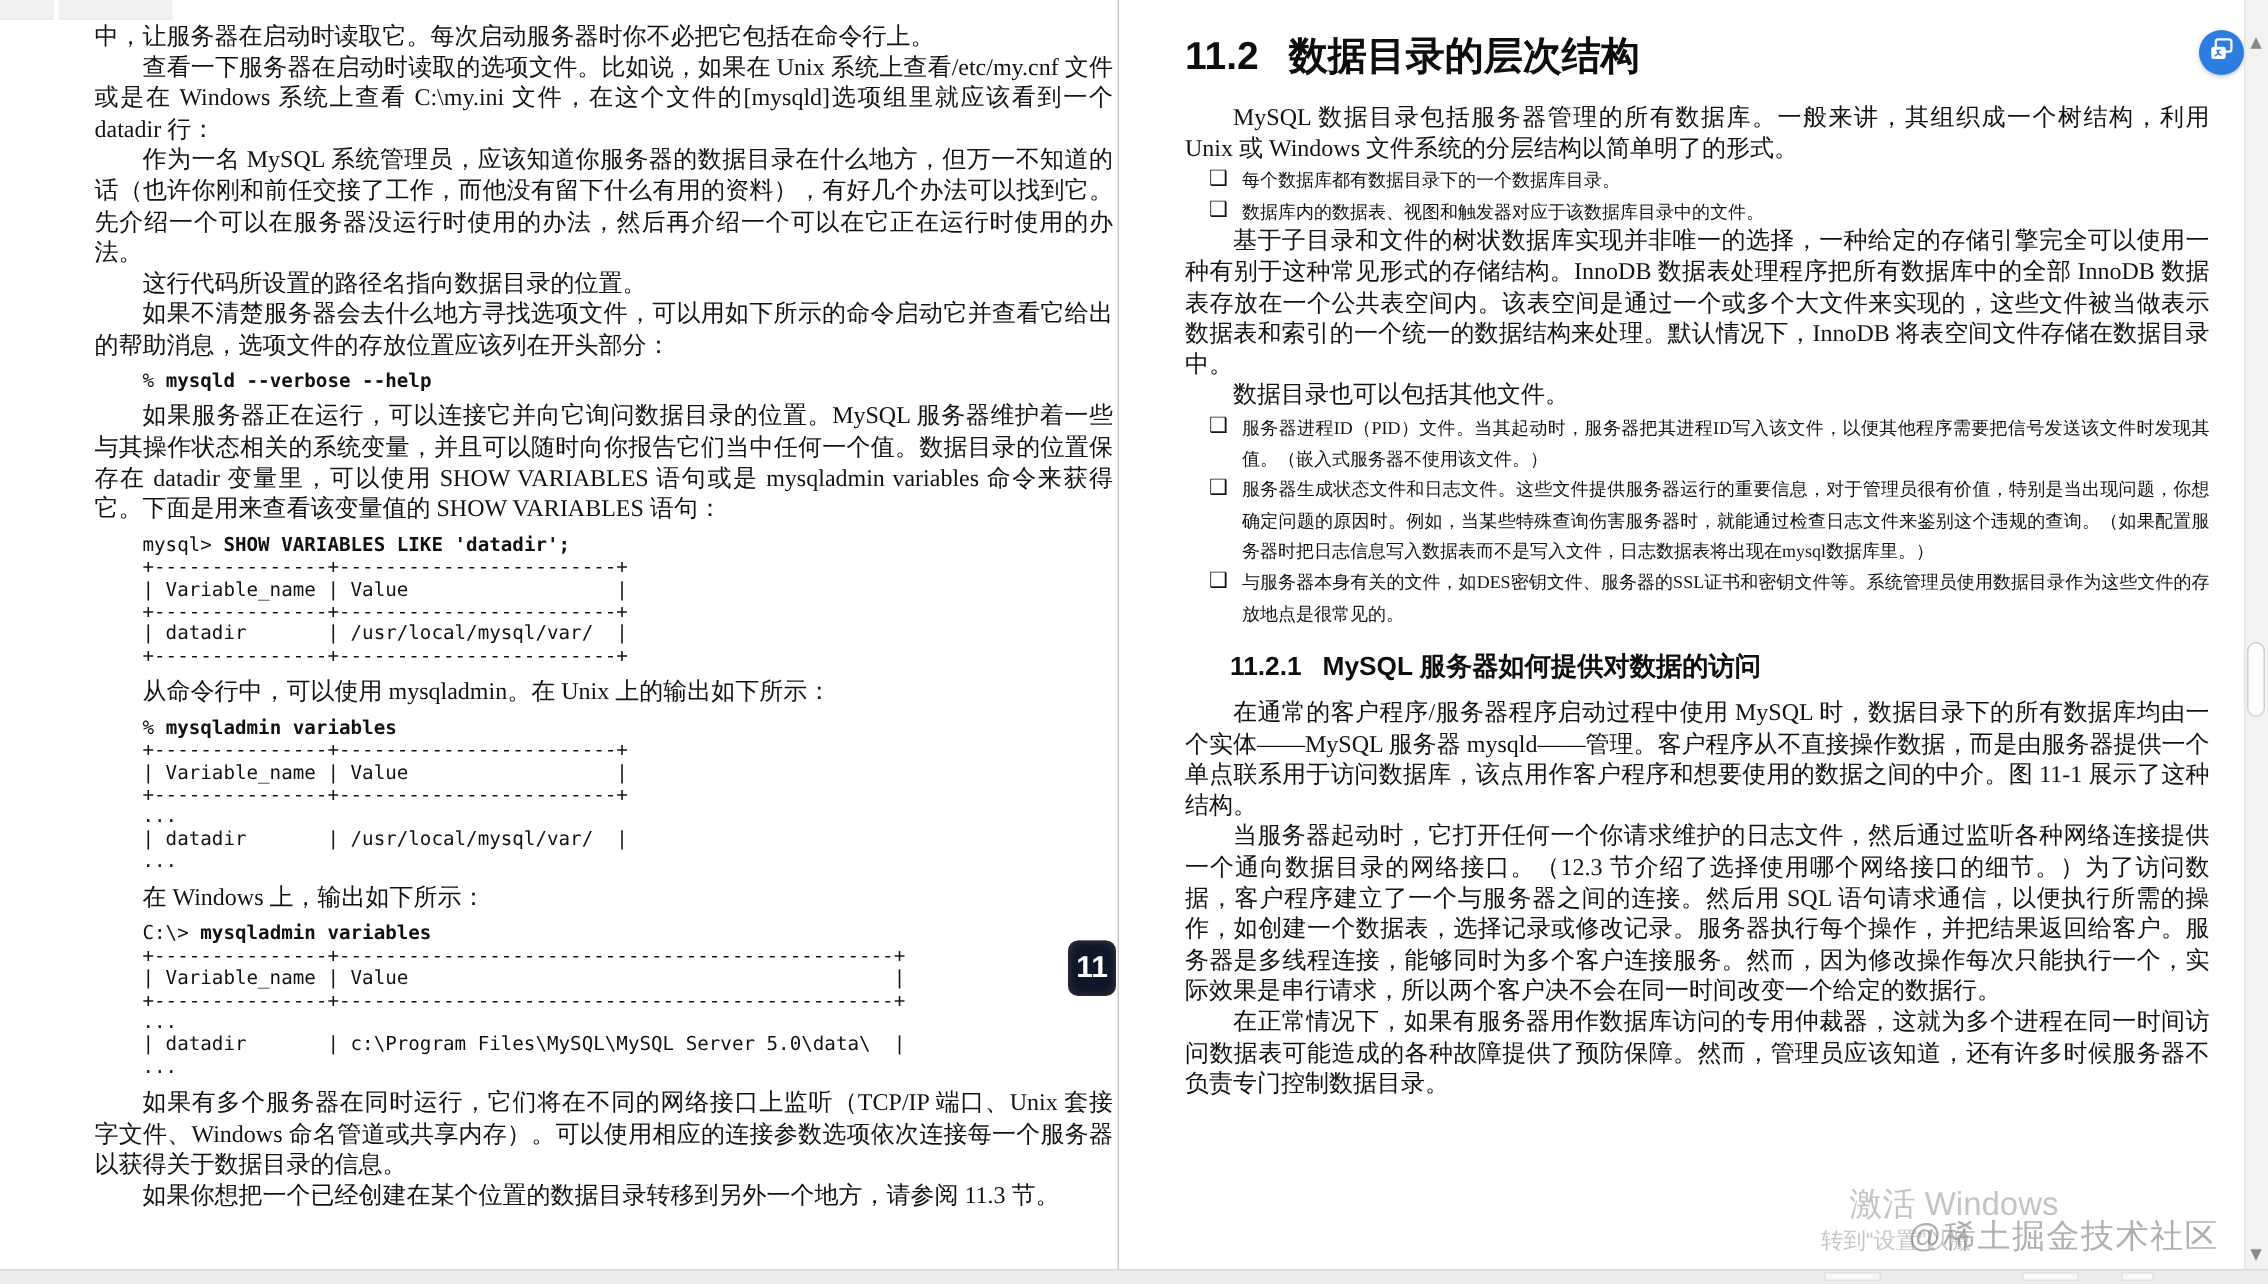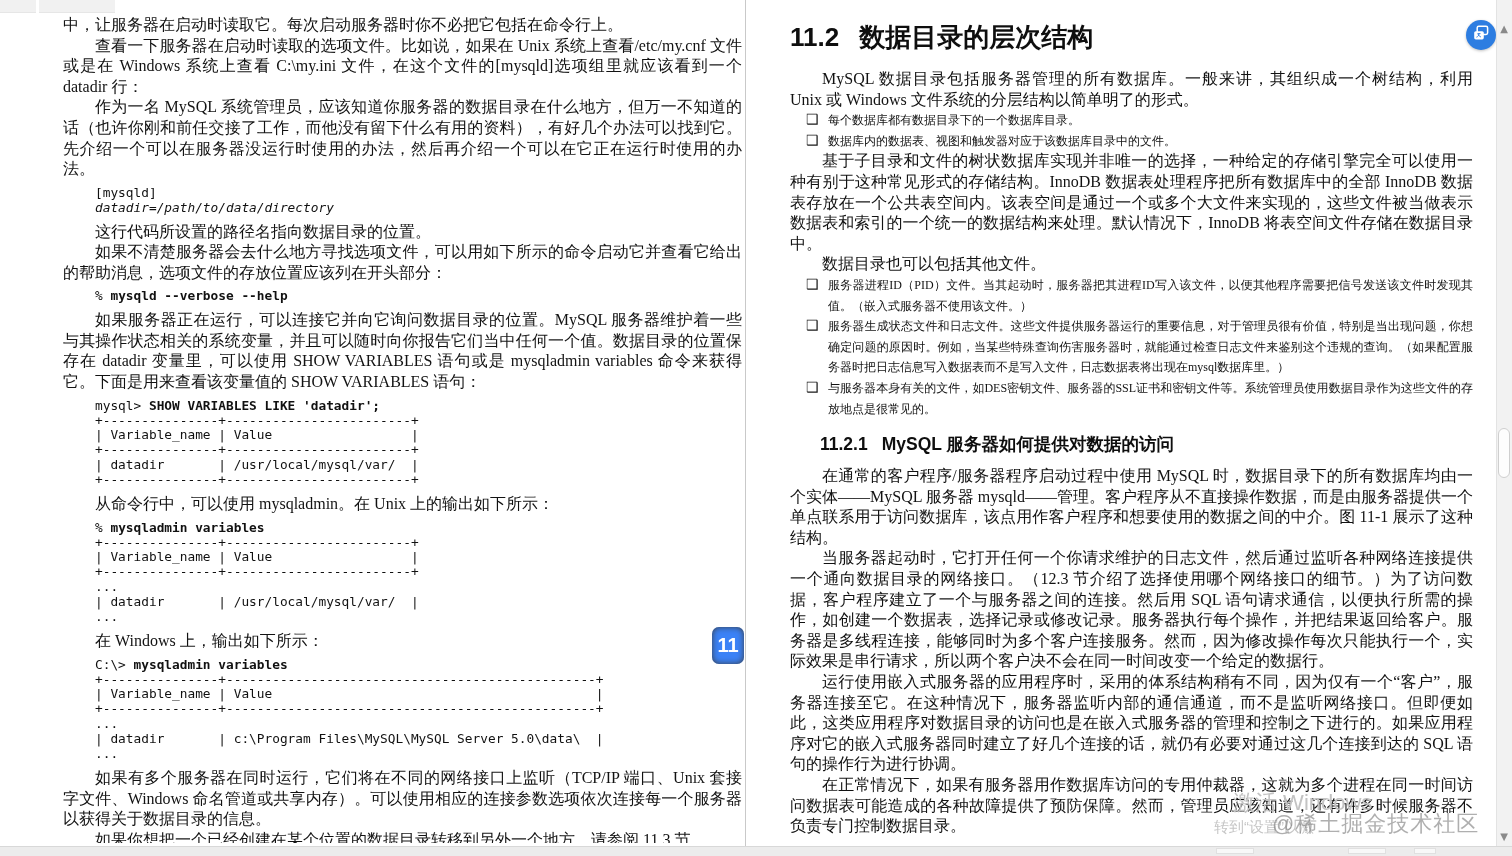--- a/index.html
+++ b/index.html
@@ -45,21 +45,21 @@
   }
   .h2 .h-num { margin-right:14px;margin-left:30px; }
 
   .bullet { display:flex; padding-left:16px; }
   .bullet .marker { flex:0 0 22px; font-size:14px; line-height:20.6px; }
   .bullet .btxt { flex:1; font-size:12px; line-height:20.6px; text-align:justify; color:#121212; }
 
   
   #page-badge {
     position:absolute; left:712px; top:627px; width:32px; height:37px;
-    background:#3b82f6; border-radius:7px; display:flex; align-items:center; justify-content:center;
+    background:#0f172a; border-radius:7px; display:flex; align-items:center; justify-content:center;
     color:#fff; font-family:"Liberation Sans","DejaVu Sans",sans-serif; font-weight:bold; font-size:20px;
     box-shadow:inset 0 0 6px #3a3a3a;
   }
 
   
   #translate-btn {
     position:absolute; left:1466px; top:20px; width:30px; height:30px; border-radius:50%;
     background:#2d7de1; display:flex; align-items:center; justify-content:center; cursor:pointer;
     box-shadow:0 1px 3px rgba(0,0,0,.25);
   }
@@ -92,24 +92,20 @@
   <div class="corner-tab" id="corner-tab-a"></div>
   <div class="corner-tab" id="corner-tab-b"></div>
 
   <div id="page-divider"></div>
 
   <div id="left-page">
     <p class="para noindent">中，让服务器在启动时读取它。每次启动服务器时你不必把它包括在命令行上。</p>
     <p class="para">查看一下服务器在启动时读取的选项文件。比如说，如果在 Unix 系统上查看/etc/my.cnf 文件或是在 Windows 系统上查看 C:\my.ini 文件，在这个文件的[mysqld]选项组里就应该看到一个 datadir 行：</p>
     <p class="para">作为一名 MySQL 系统管理员，应该知道你服务器的数据目录在什么地方，但万一不知道的话（也许你刚和前任交接了工作，而他没有留下什么有用的资料），有好几个办法可以找到它。先介绍一个可以在服务器没运行时使用的办法，然后再介绍一个可以在它正在运行时使用的办法。</p>
 
-    <div class="code">
-      <span class="line">[mysqld]</span>
-      <span class="line italic">datadir=/path/to/data/directory</span>
-    </div>
 
     <p class="para">这行代码所设置的路径名指向数据目录的位置。</p>
     <p class="para">如果不清楚服务器会去什么地方寻找选项文件，可以用如下所示的命令启动它并查看它给出的帮助消息，选项文件的存放位置应该列在开头部分：</p>
 
     <div class="code">
       <span>% </span><span class="cmd">mysqld --verbose --help</span>
     </div>
 
     <p class="para">如果服务器正在运行，可以连接它并向它询问数据目录的位置。MySQL 服务器维护着一些与其操作状态相关的系统变量，并且可以随时向你报告它们当中任何一个值。数据目录的位置保存在 datadir 变量里，可以使用 SHOW VARIABLES 语句或是 mysqladmin variables 命令来获得它。下面是用来查看该变量值的 SHOW VARIABLES 语句：</p>
 
@@ -181,21 +177,20 @@
       <span class="marker">❑</span>
       <span class="btxt">与服务器本身有关的文件，如DES密钥文件、服务器的SSL证书和密钥文件等。系统管理员使用数据目录作为这些文件的存放地点是很常见的。</span>
     </div>
 
     <h3 class="h2">
       <span class="h-num">11.2.1</span><span>MySQL 服务器如何提供对数据的访问</span>
     </h3>
 
     <p class="para">在通常的客户程序/服务器程序启动过程中使用 MySQL 时，数据目录下的所有数据库均由一个实体——MySQL 服务器 mysqld——管理。客户程序从不直接操作数据，而是由服务器提供一个单点联系用于访问数据库，该点用作客户程序和想要使用的数据之间的中介。图 11-1 展示了这种结构。</p>
     <p class="para">当服务器起动时，它打开任何一个你请求维护的日志文件，然后通过监听各种网络连接提供一个通向数据目录的网络接口。（12.3 节介绍了选择使用哪个网络接口的细节。）为了访问数据，客户程序建立了一个与服务器之间的连接。然后用 SQL 语句请求通信，以便执行所需的操作，如创建一个数据表，选择记录或修改记录。服务器执行每个操作，并把结果返回给客户。服务器是多线程连接，能够同时为多个客户连接服务。然而，因为修改操作每次只能执行一个，实际效果是串行请求，所以两个客户决不会在同一时间改变一个给定的数据行。</p>
-    <p class="para">运行使用嵌入式服务器的应用程序时，采用的体系结构稍有不同，因为仅有一个“客户”，服务器连接至它。在这种情况下，服务器监听内部的通信通道，而不是监听网络接口。但即便如此，这类应用程序对数据目录的访问也是在嵌入式服务器的管理和控制之下进行的。如果应用程序对它的嵌入式服务器同时建立了好几个连接的话，就仍有必要对通过这几个连接到达的 SQL 语句的操作行为进行协调。</p>
     <p class="para">在正常情况下，如果有服务器用作数据库访问的专用仲裁器，这就为多个进程在同一时间访问数据表可能造成的各种故障提供了预防保障。然而，管理员应该知道，还有许多时候服务器不负责专门控制数据目录。</p>
   </div>
 
   <div id="page-badge">11</div>
 
   <div id="translate-btn" title="">
     <span>
       <svg width="18" height="18" viewBox="0 0 18 18" aria-hidden="true">
         <rect x="5.2" y="2.2" width="10.4" height="8.2" rx="1.6" fill="none" stroke="#ffffff" stroke-width="1.5"></rect>
         <rect x="2.2" y="7.2" width="9.6" height="8.2" rx="1.6" fill="#ffffff"></rect>

